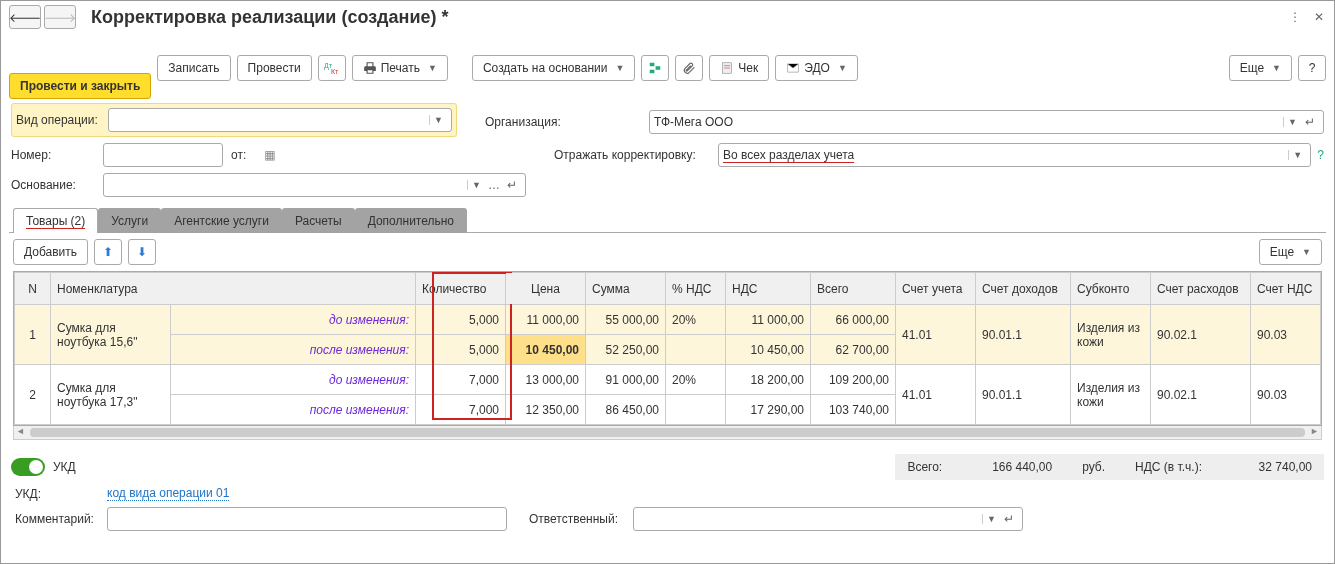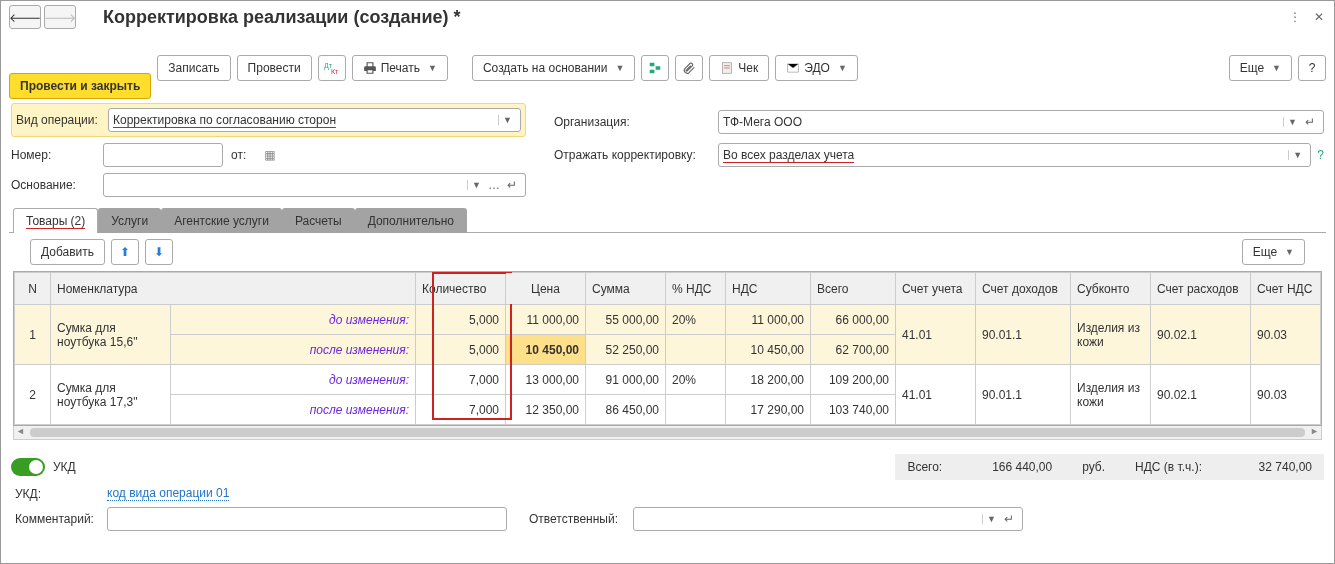--- a/index.html
+++ b/index.html
@@ -2,21 +2,21 @@
 <html><head>
 <meta charset="utf-8">
 <style>
   * { box-sizing: border-box; font-family: Arial, sans-serif; }
   body { margin:0; padding:0; background:#fff; font-size:12px; color:#333; }
   .frame { border:1px solid #999; width:1335px; height:564px; position:relative; }
 
   .titlebar { display:flex; align-items:center; padding:4px 8px; }
   .nav-btn { width:32px; height:24px; border:1px solid #aaa; border-radius:3px; background:#f5f5f5; display:flex; align-items:center; justify-content:center; margin-right:3px; cursor:pointer; }
   .nav-btn.disabled { color:#bbb; }
-  .title { font-size:18px; font-weight:bold; margin-left:24px; }
+  .title { font-size:18px; font-weight:bold; margin-left:12px; }
   .title-icons { margin-left:auto; display:flex; gap:10px; align-items:center; }
   .title-icon { width:14px; height:14px; cursor:pointer; color:#666; display:flex; align-items:center; justify-content:center; }
 
   .toolbar { display:flex; align-items:center; padding:4px 8px; gap:6px; }
   .btn { height:26px; border:1px solid #aaa; border-radius:3px; background:#fff; padding:0 10px; display:flex; align-items:center; cursor:pointer; font-size:12px; gap:4px; }
   .btn.primary { background:#ffdd2d; border-color:#d4a600; font-weight:bold;margin-top:36px; }
   .btn .dd { margin-left:4px; font-size:9px; color:#666; }
   .btn-icon { width:28px; justify-content:center; padding:0; }
   .spacer { flex:1; }
   .hl-block { background:#fff4c6; border:1px solid #f0d97a; border-radius:3px; padding:4px; margin-bottom:6px; display:flex; align-items:center; }
@@ -127,24 +127,23 @@
     </div>
     <div class="spacer"></div>
     <div class="btn">
       <span>Еще</span>
         <span class="dd">▼</span>
     </div>
     <div class="btn btn-icon">?</div>
   </div>
 
   <div style="display:flex; padding:0 10px; gap:0;">
-    <div class="hl-block" style="width:515px;">
+    <div class="hl-block" style="width:446px;">
       <span class="lbl">Вид операции:</span>
       <div class="input" style="flex:1;">
-        <span class="red-uline">Корректировка по согласованию сторон</span>
         <span class="dd-btn">▼</span>
       </div>
     </div>
     <div style="width:22px;"></div>
     <div class="form-row" style="flex:1; margin-top:4px;">
       <span class="lbl2">Организация:</span>
       <div class="input" style="flex:1;">
         <span>ТФ-Мега ООО</span>
         <span class="dd-btn">▼</span>
         <span class="clr">↵</span>
@@ -182,21 +181,21 @@
   </div>
 
   <div class="tabs" style="margin:4px 8px 0 8px;">
     <div class="tab active"><span class="tab-text">Товары (2)</span></div>
     <div class="tab">Услуги</div>
     <div class="tab">Агентские услуги</div>
     <div class="tab">Расчеты</div>
     <div class="tab">Дополнительно</div>
   </div>
 
-  <div class="tab-toolbar" style="padding:6px 29px;">
+  <div class="tab-toolbar" style="padding:6px 12px;">
     <div class="btn">Добавить</div>
     <div class="btn btn-icon">
         <span style="color:#2a7cd8;">⬆</span>
       </div>
     <div class="btn btn-icon">
         <span style="color:#2a7cd8;">⬇</span>
       </div>
     <div class="spacer"></div>
     <div class="btn">
       <span>Еще</span>

